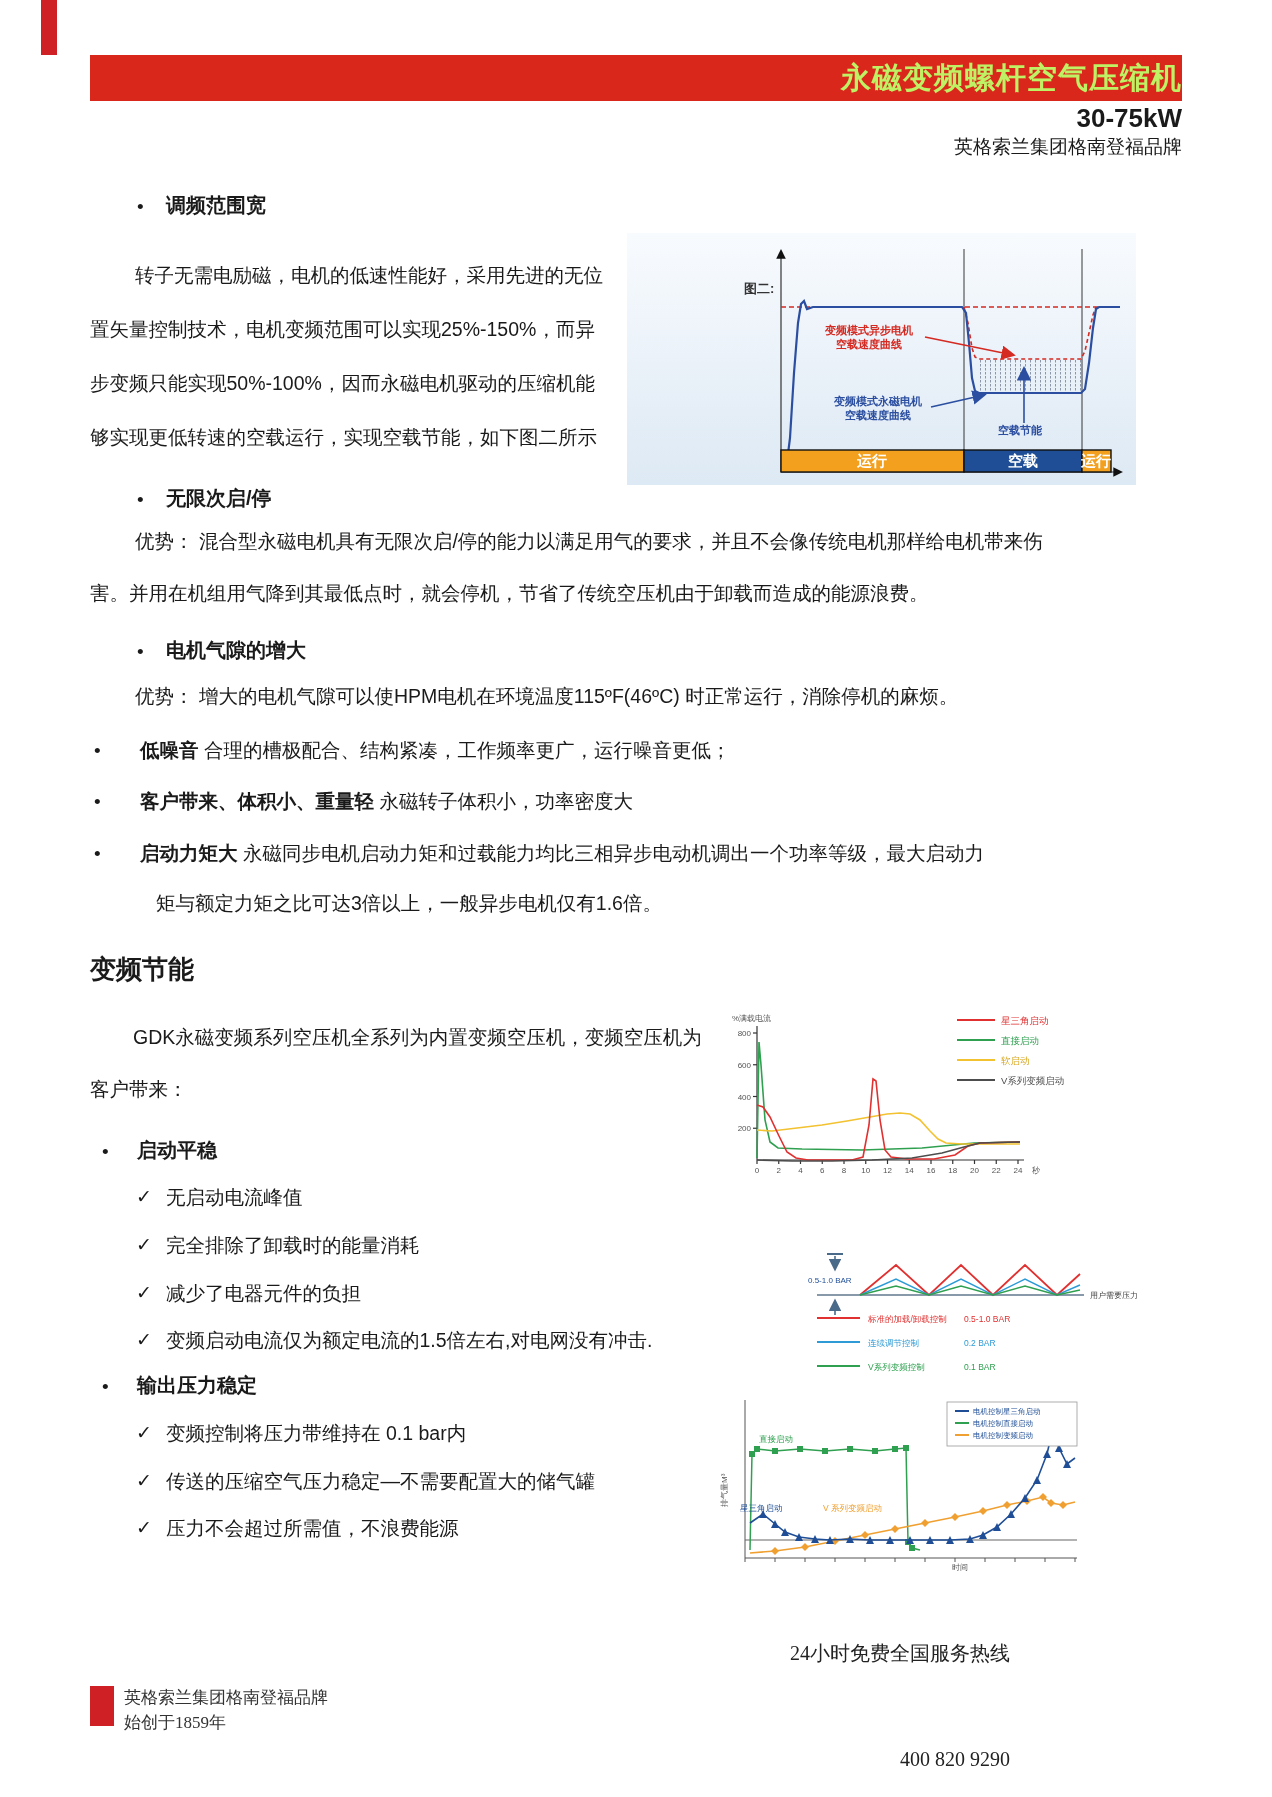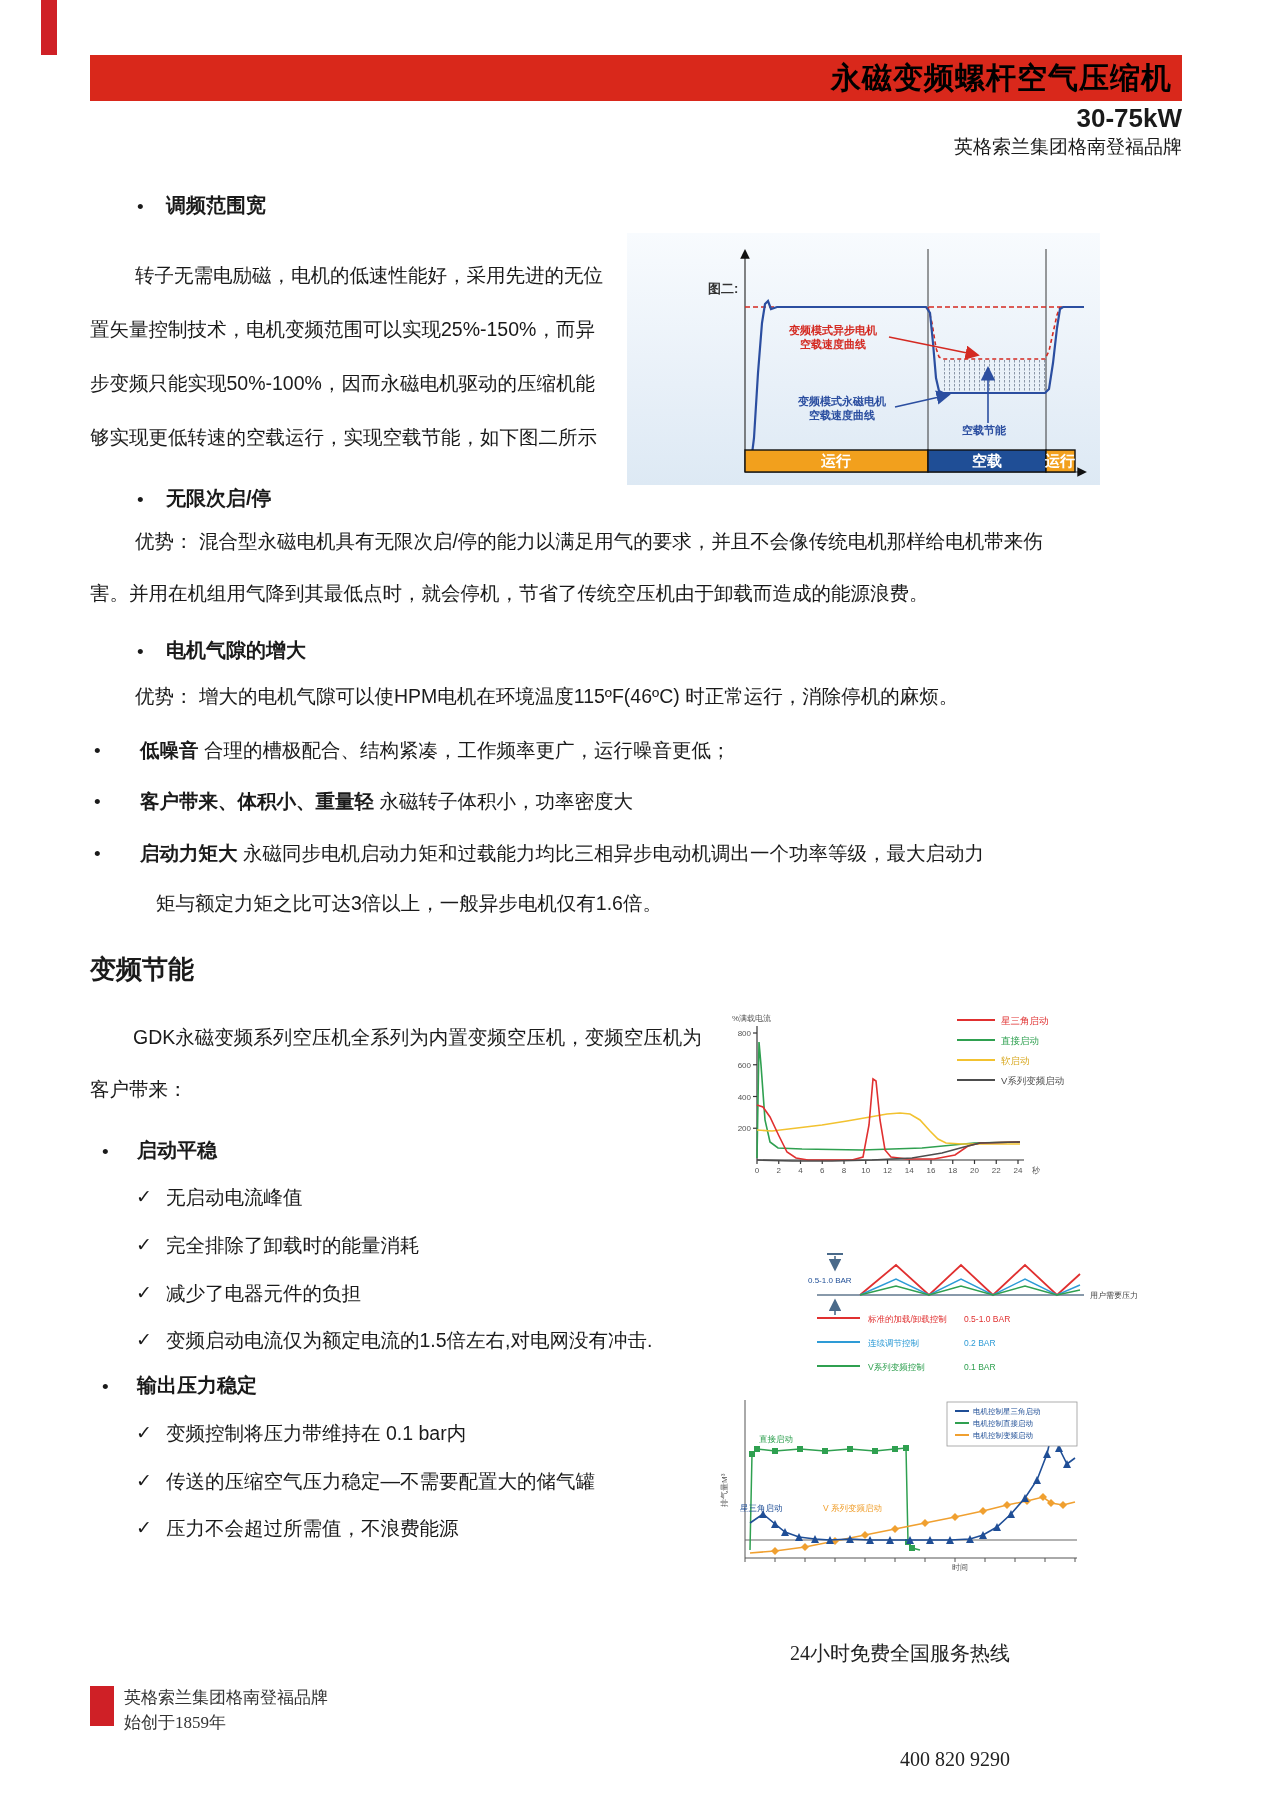--- a/index.html
+++ b/index.html
@@ -1,32 +1,32 @@
 <!DOCTYPE html>
 <html><head>
 <meta charset="utf-8">
 <style>
   html,body{margin:0;padding:0;background:#888;}
   .page{position:relative;width:1272px;height:1797px;background:#ffffff;margin:0 auto;
         font-family:"Liberation Sans", sans-serif;color:#1a1a1a;overflow:hidden;}
   .abs{position:absolute;white-space:nowrap;}
   .side-tab{position:absolute;left:41px;top:0;width:16px;height:55px;background:#CF2026;}
   .header-bar{position:absolute;left:90px;top:55px;width:1092px;height:46px;background:#D9281B;
-              color:#000000;font-weight:bold;font-size:30px;line-height:46px;text-align:right;
-              padding-right:10px;box-sizing:border-box;letter-spacing:1px;}
+              color:#bef264;font-weight:bold;font-size:30px;line-height:46px;text-align:right;
+              box-sizing:border-box;letter-spacing:1px;}
   .power{left:90px;top:103px;width:1092px;text-align:right;font-size:26px;font-weight:bold;}
   .brand{left:90px;top:134px;width:1092px;text-align:right;font-size:19px;
          font-family:"Liberation Serif", serif;}
   .h1{font-size:20px;font-weight:bold;}
   .h2{font-size:26px;font-weight:bold;}
   .body-line{font-size:19.5px;}
   .dot{font-size:19px;}
   .tickmark{font-size:19px;}
   .fig2{position:absolute;left:627px;top:233px;width:473px;height:252px;
-        background:linear-gradient(180deg,#f8fbfe 0%,#e8f0f8 60%,#dde9f4 100%);}
+        background:linear-gradient(180deg,#f8fbfe 0%,#e8f0f8 60%,#dde9f4 100%);padding-left:36px;}
   .chartbox{position:absolute;}
   .footer-sq{position:absolute;left:90px;top:1686px;width:24px;height:40px;background:#CF2026;}
   .footer-left{left:124px;width:400px;font-family:"Liberation Serif", serif;font-size:17px;color:#333;}
   .footer-right{left:500px;width:510px;text-align:right;font-family:"Liberation Serif", serif;
                 font-size:20px;color:#222;}
   
   svg{display:block;}
   .ax{stroke:#333;stroke-width:1.2;}
   .ax3{stroke:#555;stroke-width:1;}
   text{font-family:"Liberation Sans", sans-serif;}

